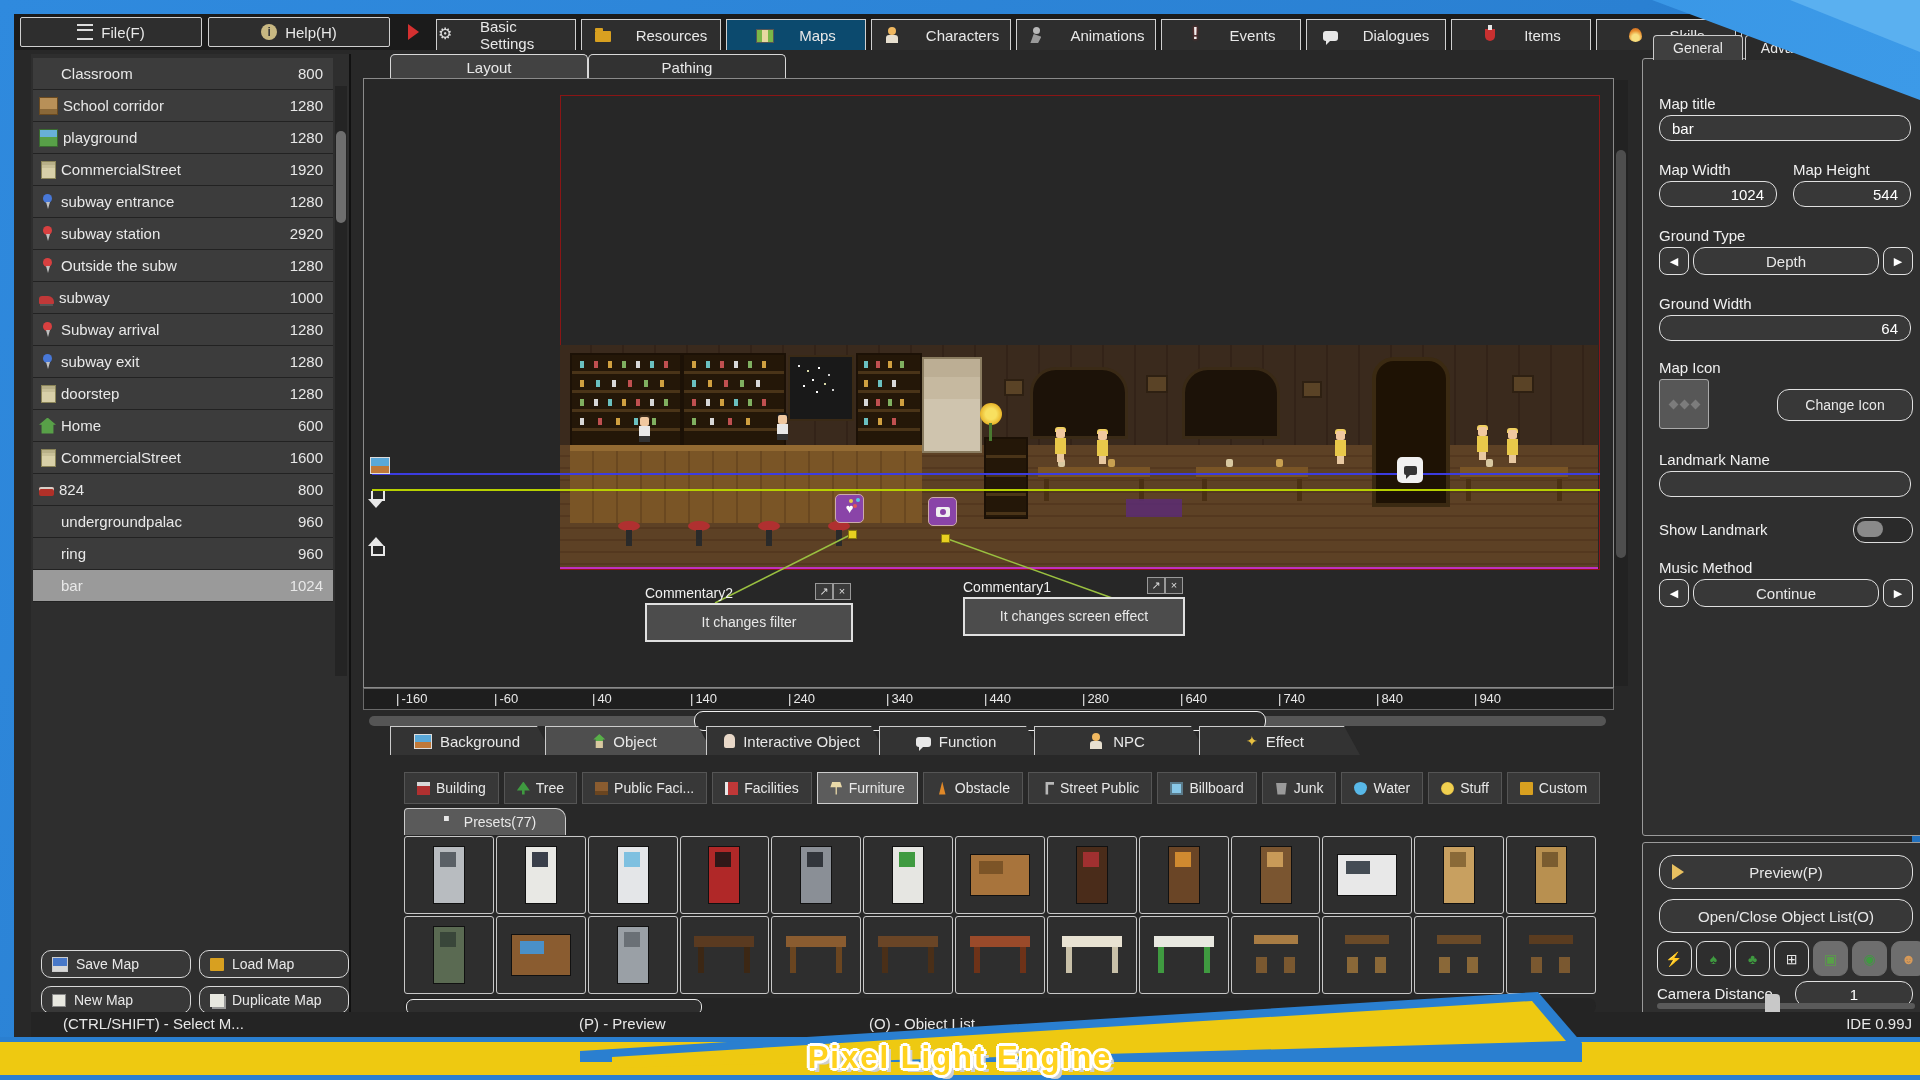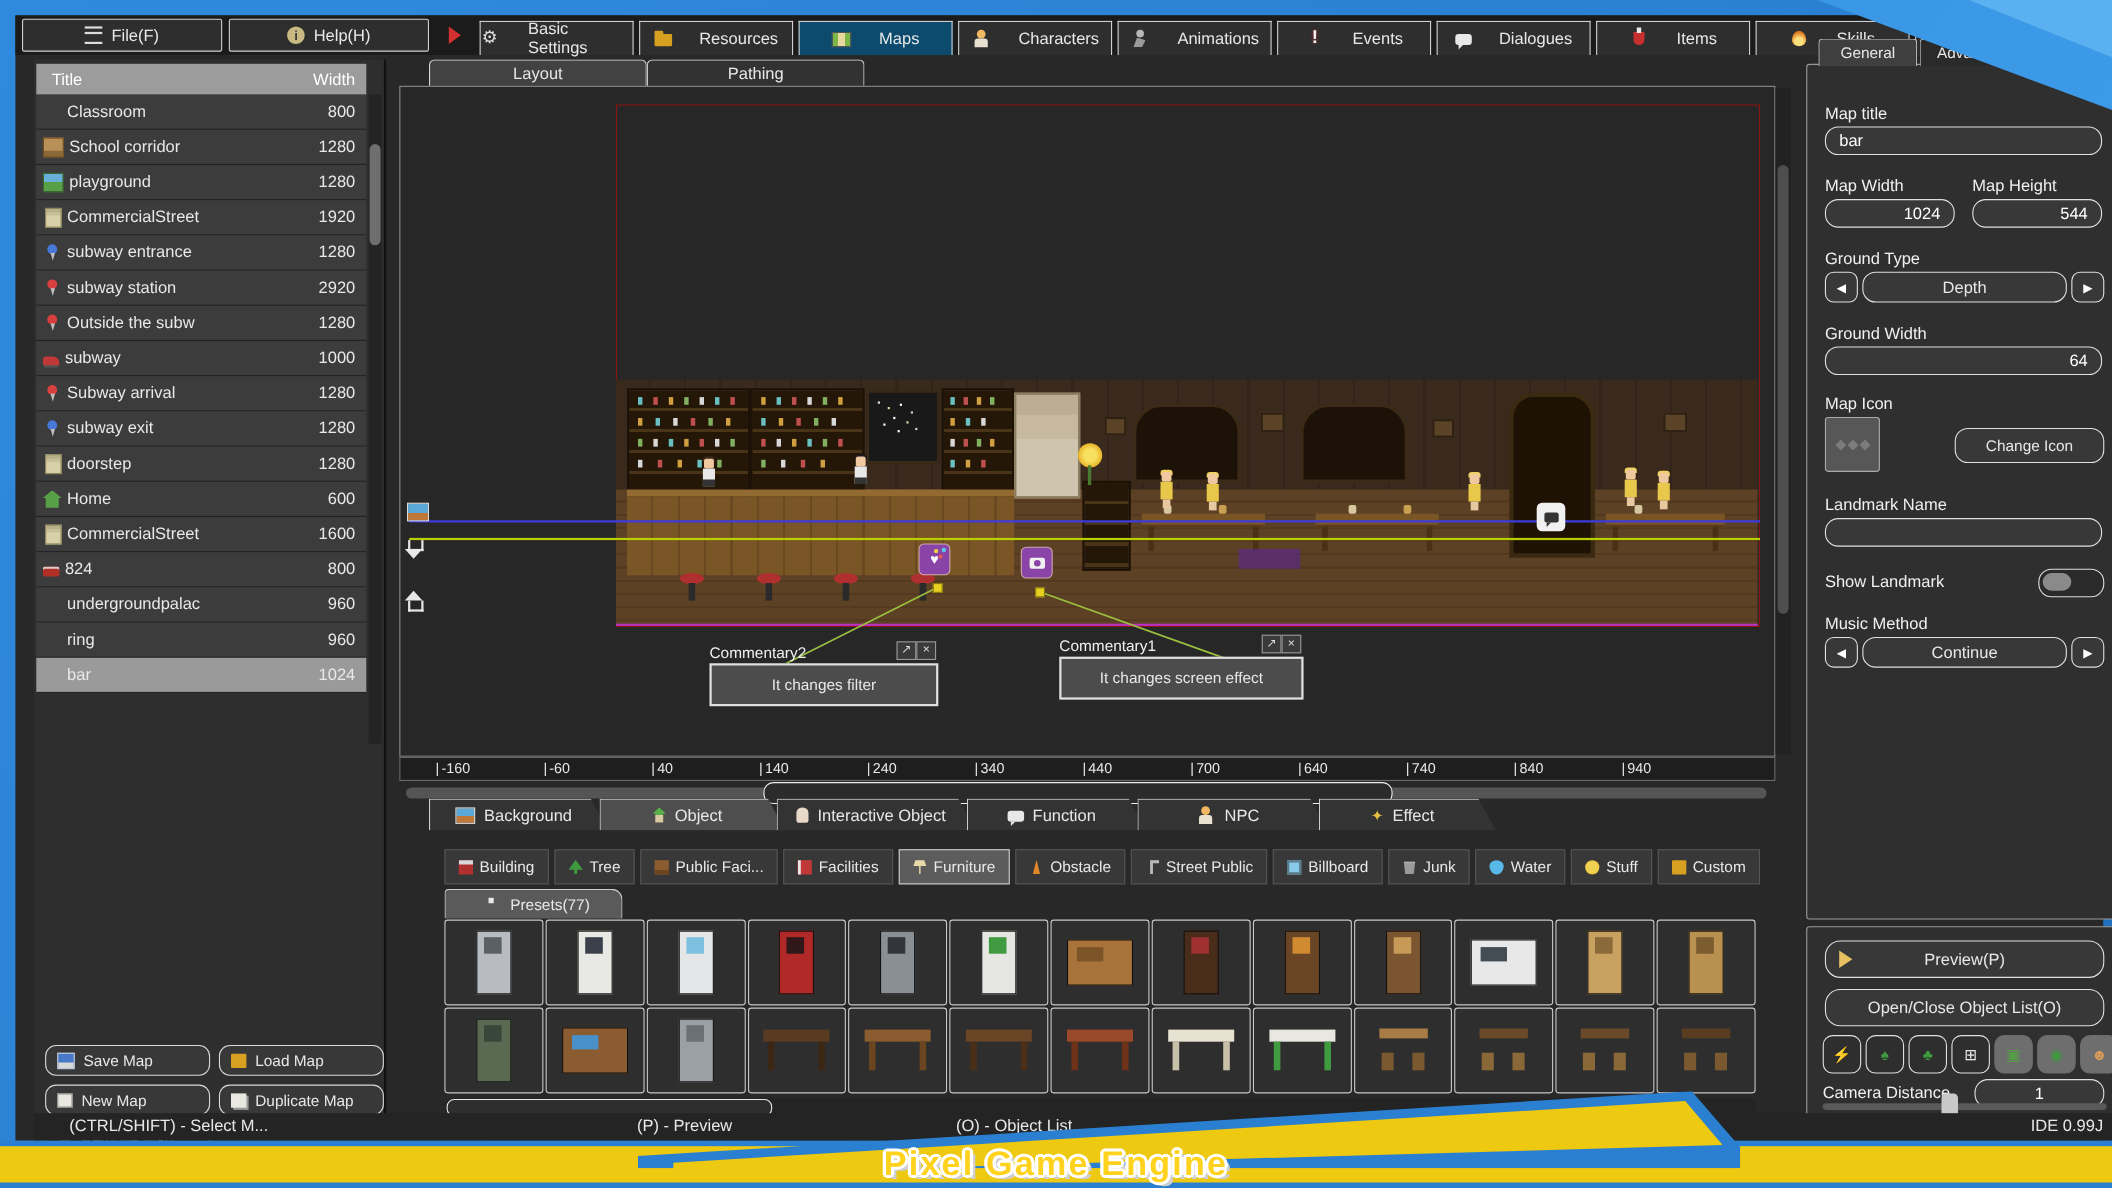--- a/index.html
+++ b/index.html
@@ -239,24 +239,20 @@
           </div>
           <div class="mtab" style="width: 138px;">
             <span class="mi mi-treed"></span>
             <span>Skill Trees</span>
           </div>
         </div>
     </div>
 
     <div class="sidebar">
       <div class="maplist">
-        <div class="ml-head">
-          <span>Title</span>
-          <span>Width</span>
-        </div>
         <div id="map-rows">
             <div class="ml-row">
               <span class="li"></span>
               <span class="ml-title">Classroom</span>
               <span class="ml-width">800</span>
             </div>
             <div class="ml-row">
               <span class="li li-school"></span>
               <span class="ml-title">School corridor</span>
               <span class="ml-width">1280</span>
@@ -557,21 +553,21 @@
         <span class="tick" style="left: 522px;">
           <i>|</i>
           <i>340</i>
         </span>
         <span class="tick" style="left: 620px;">
           <i>|</i>
           <i>440</i>
         </span>
         <span class="tick" style="left: 718px;">
           <i>|</i>
-          <i>700</i>
+          <i>280</i>
         </span>
         <span class="tick" style="left: 816px;">
           <i>|</i>
           <i>640</i>
         </span>
         <span class="tick" style="left: 914px;">
           <i>|</i>
           <i>740</i>
         </span>
         <span class="tick" style="left: 1012px;">
@@ -923,14 +919,14 @@
       </div>
   </div>
 
   <div class="corner1"></div>
   <div class="corner2"></div>
   <div class="banner">
       <div class="band"></div>
     </div>
   <div class="swoosh-blue"></div>
   <div class="swoosh-yellow"></div>
-  <div class="logo">Pixel Game Engine</div>
+  <div class="logo">Pixel Light Engine</div>
 </div>
 
 </body></html>

